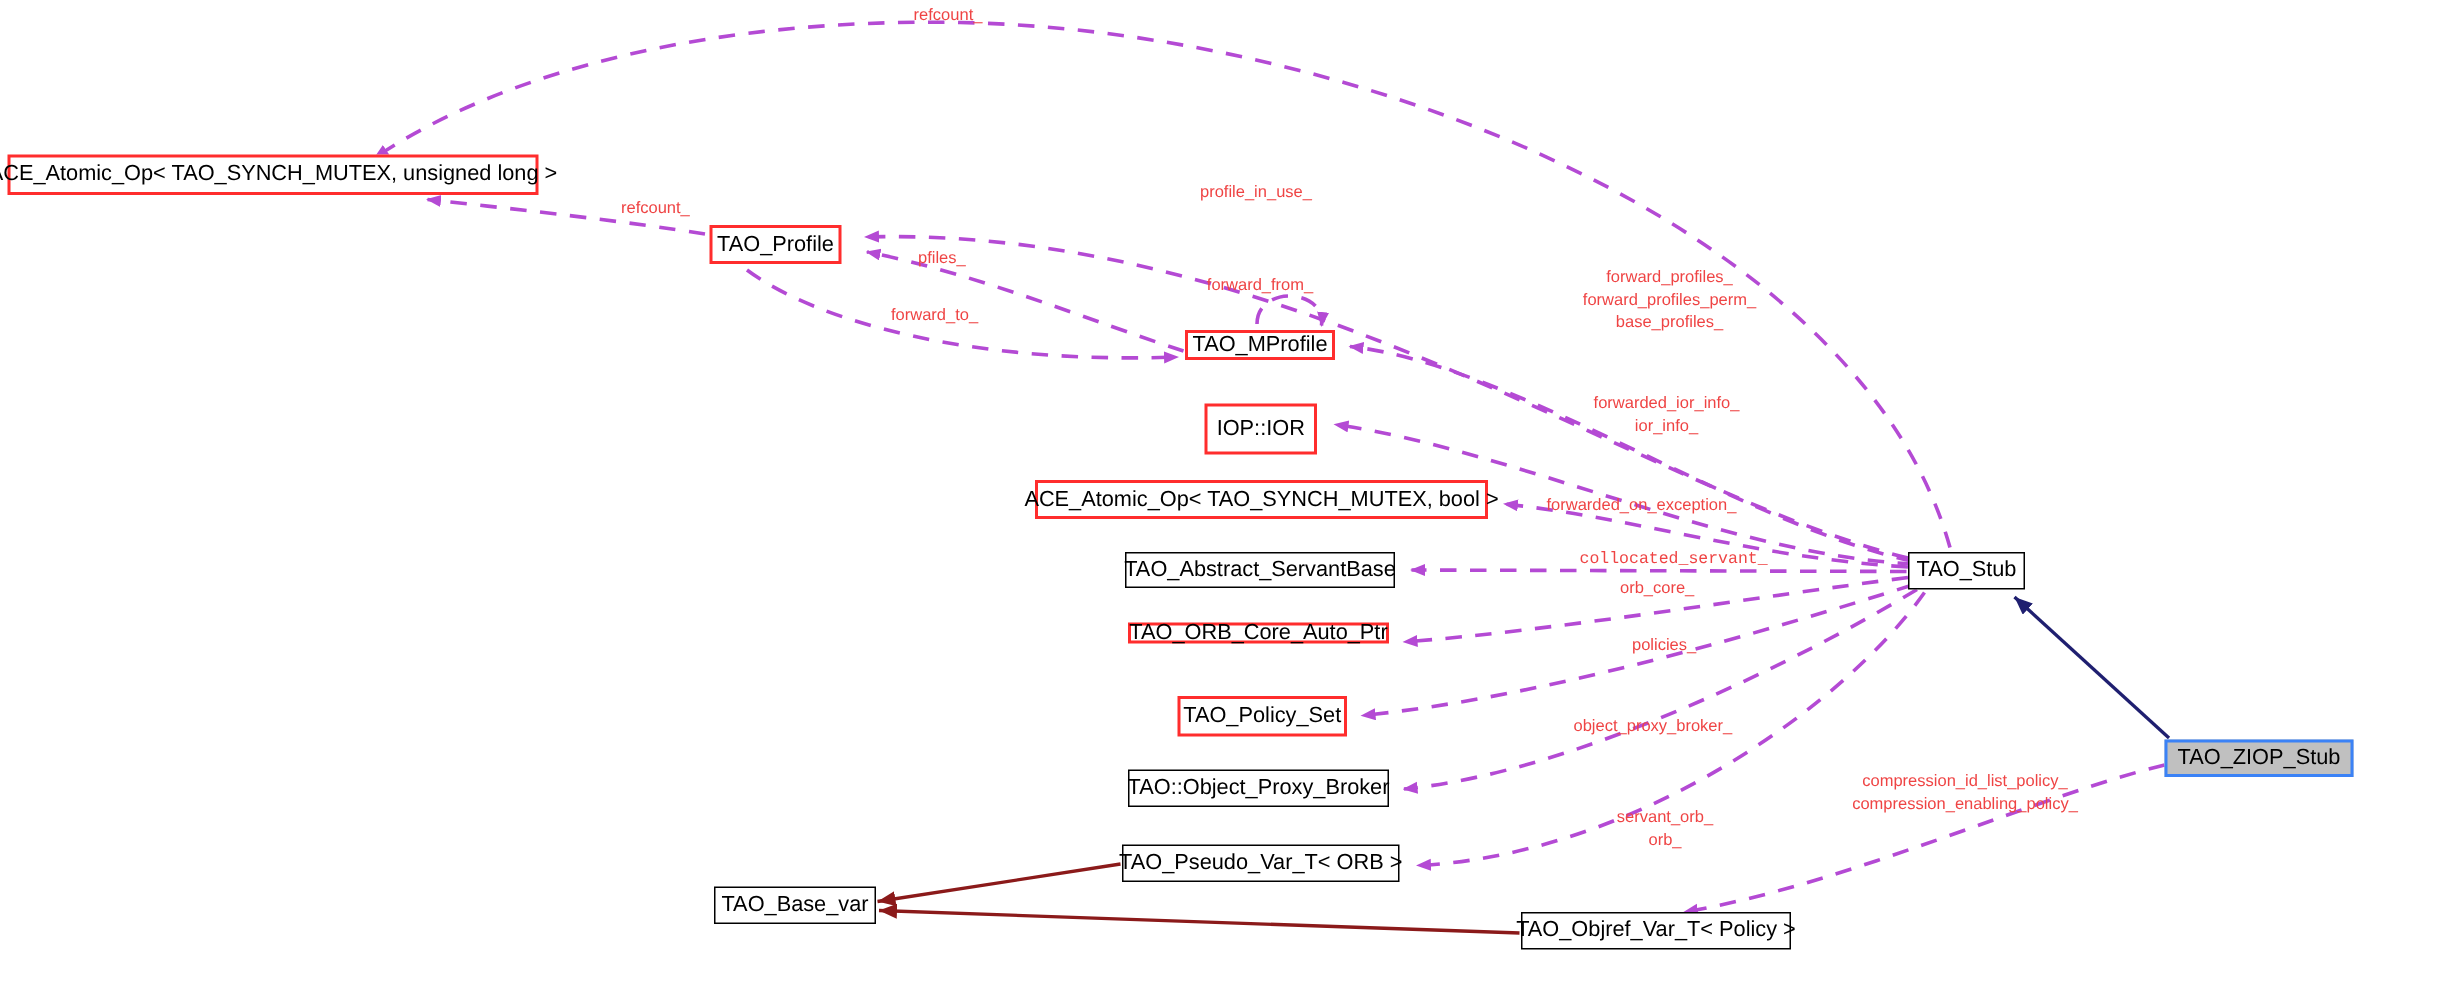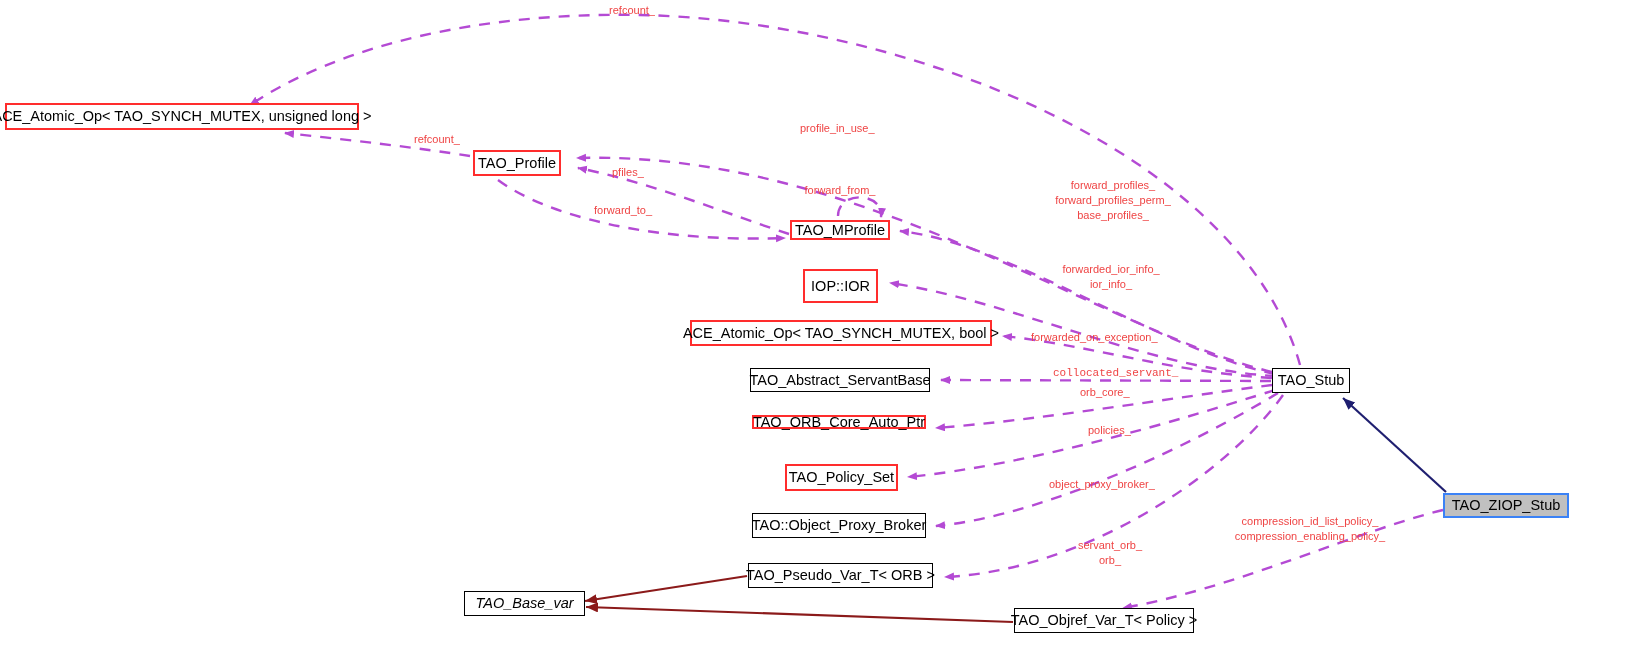--- a/index.html
+++ b/index.html
@@ -149,21 +149,21 @@
   </div>
 
   <div class="node" style="left:752px; top:513px; width:174px; height:25px;">
     <span>TAO::Object_Proxy_Broker</span>
   </div>
 
   <div class="node" style="left:748px; top:563px; width:185px; height:25px;">
     <span>TAO_Pseudo_Var_T&lt; ORB &gt;</span>
   </div>
 
-  <div class="node" style="left:464px; top:591px; width:121px; height:25px;font-style:italic;">
+  <div class="node" style="left:476px; top:591px; width:108px; height:25px;">
     <span>TAO_Base_var</span>
   </div>
 
   <div class="node" style="left:1014px; top:608px; width:180px; height:25px;">
     <span>TAO_Objref_Var_T&lt; Policy &gt;</span>
   </div>
 
   <div class="node" style="left:1272px; top:368px; width:78px; height:25px;">
     <span>TAO_Stub</span>
   </div>

